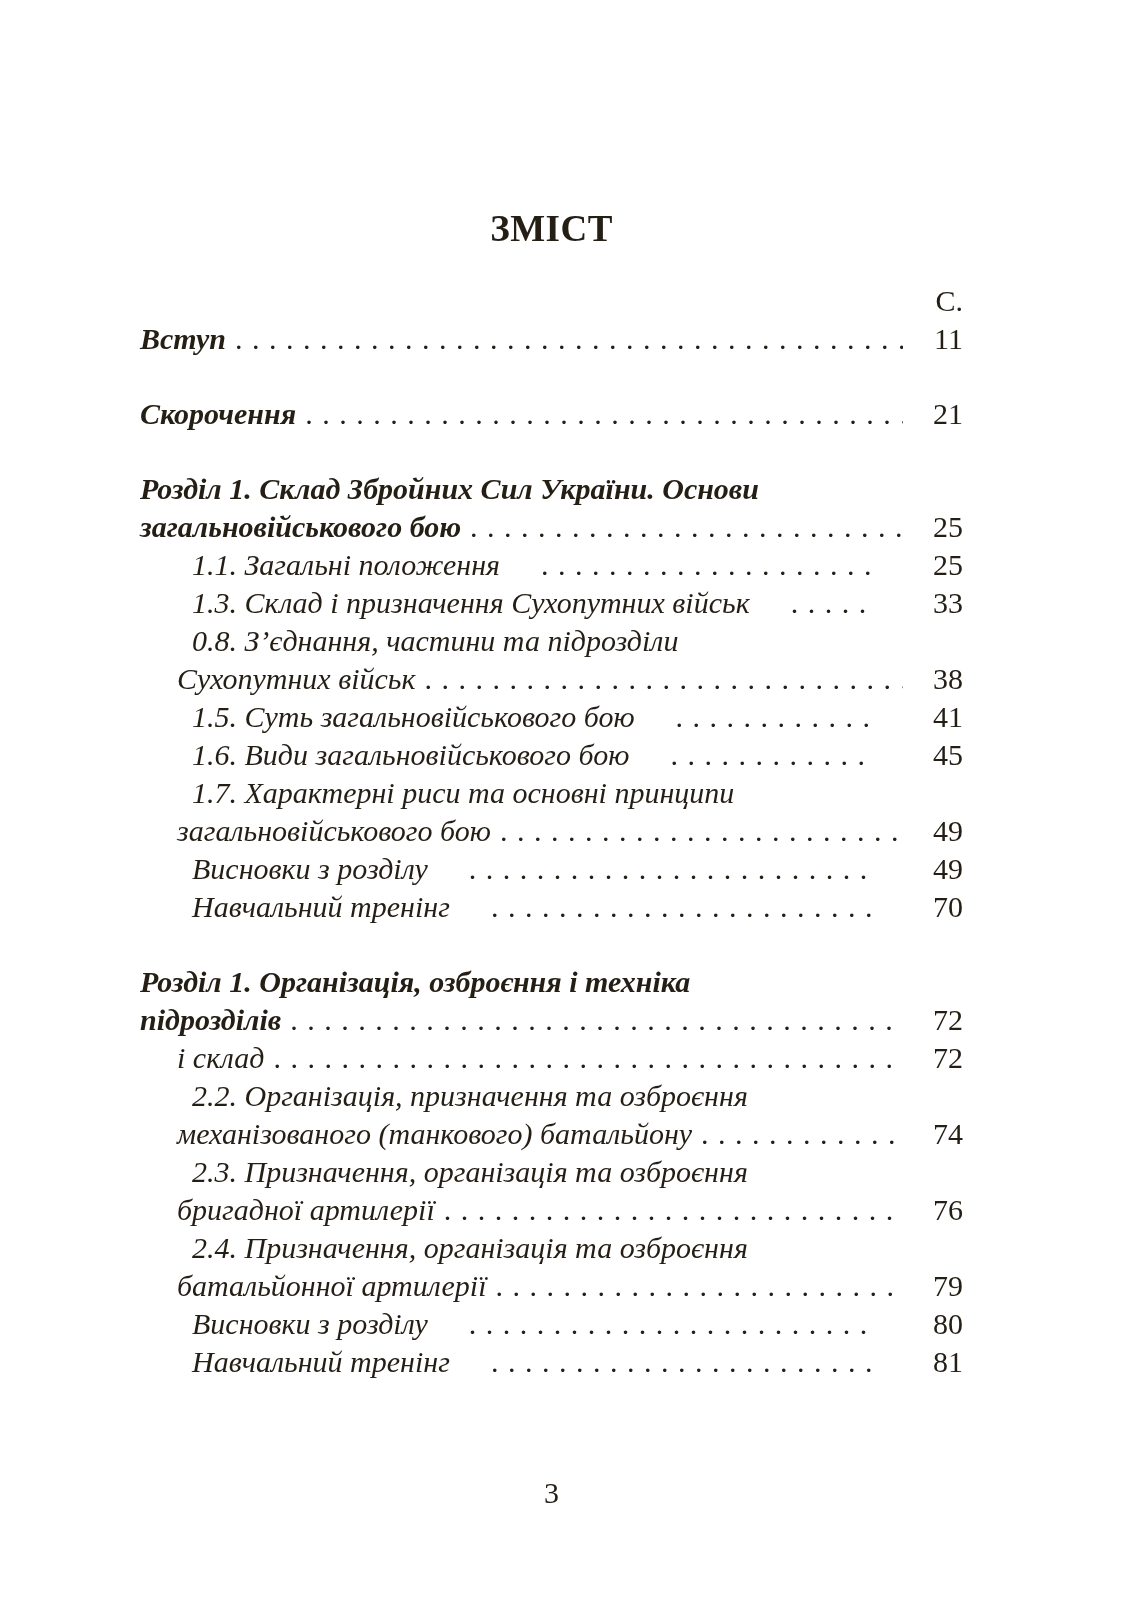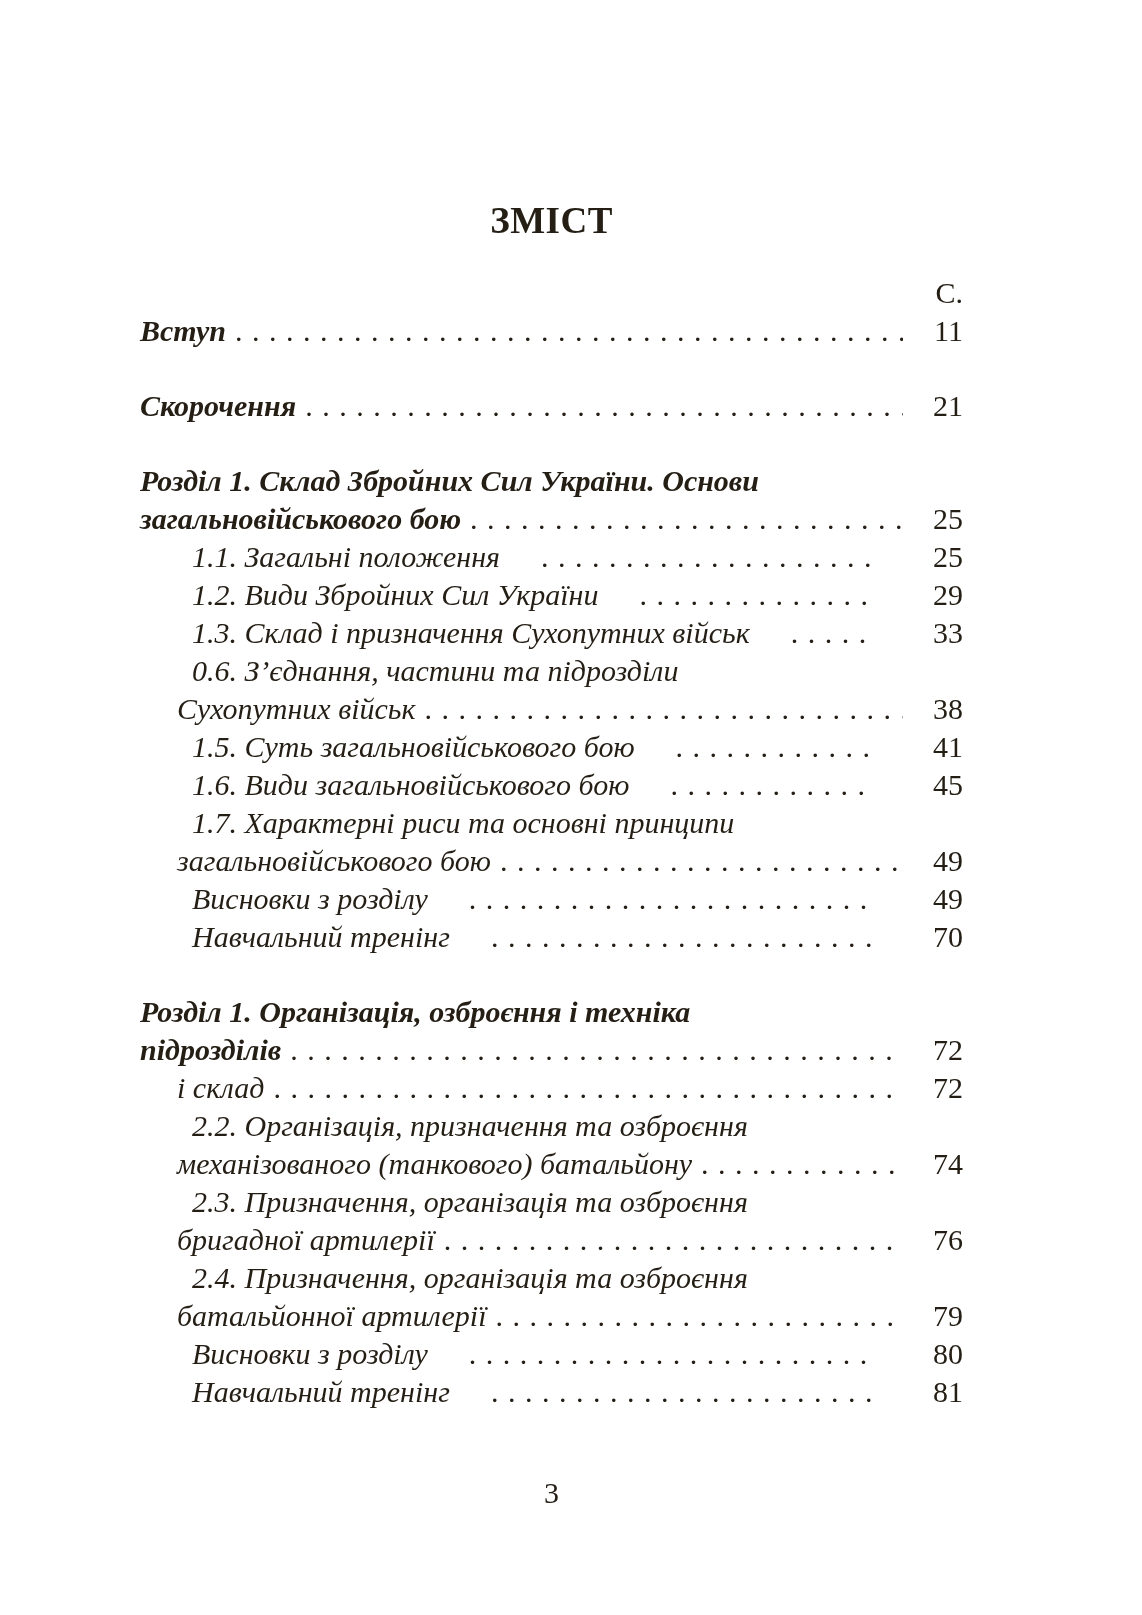--- a/index.html
+++ b/index.html
@@ -16,21 +16,21 @@
     position: absolute;
     left: 140px;
     top: 190px;
     width: 823px;
   }
   .title {
     font-size: 37px;
     font-weight: bold;
     text-align: center;
     line-height: 46px;
-    margin: 8px;
+    margin: 16px;
     letter-spacing: 0.5px;
   }
   .colhead { margin-top: 30px; }
   .row {
     display: flex;
     align-items: baseline;
     font-size: 30px;
     line-height: 38px;
   }
   .row.b .txt { font-weight: bold; }
@@ -95,31 +95,26 @@
         <span class="txt">загальновійськового бою</span>
         <span class="dots"></span>
         <span class="pg">25</span>
       </div>
       <div class="row ind1">
         <span class="txt">1.1. Загальні положення</span>
         <span class="dots"></span>
         <span class="pg">25</span>
       </div>
       <div class="row ind1">
-        <span class="txt">1.2. Види Збройних Сил України</span>
-        <span class="dots"></span>
-        <span class="pg">29</span>
-      </div>
-      <div class="row ind1">
         <span class="txt">1.3. Склад і призначення Сухопутних військ</span>
         <span class="dots"></span>
         <span class="pg">33</span>
       </div>
       <div class="row ind1">
-        <span class="txt">0.6. З’єднання, частини та підрозділи</span>
+        <span class="txt">0.8. З’єднання, частини та підрозділи</span>
       </div>
       <div class="row ind2">
         <span class="txt">Сухопутних військ</span>
         <span class="dots"></span>
         <span class="pg">38</span>
       </div>
       <div class="row ind1">
         <span class="txt">1.5. Суть загальновійськового бою</span>
         <span class="dots"></span>
         <span class="pg">41</span>

